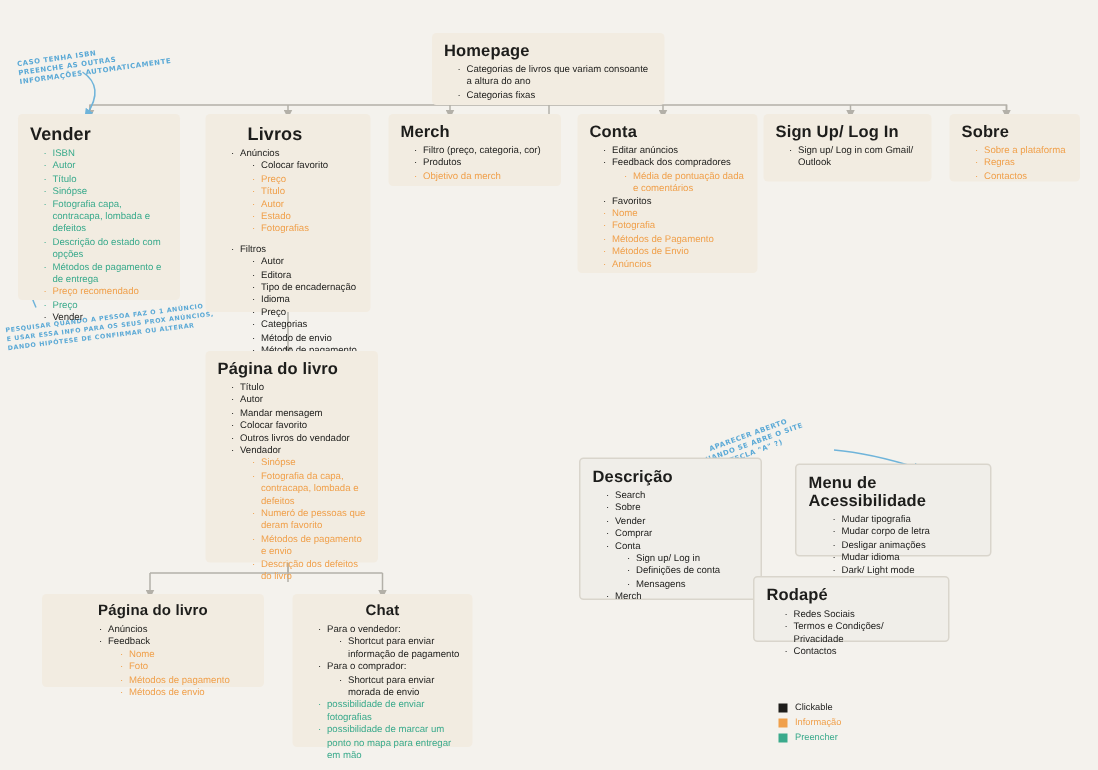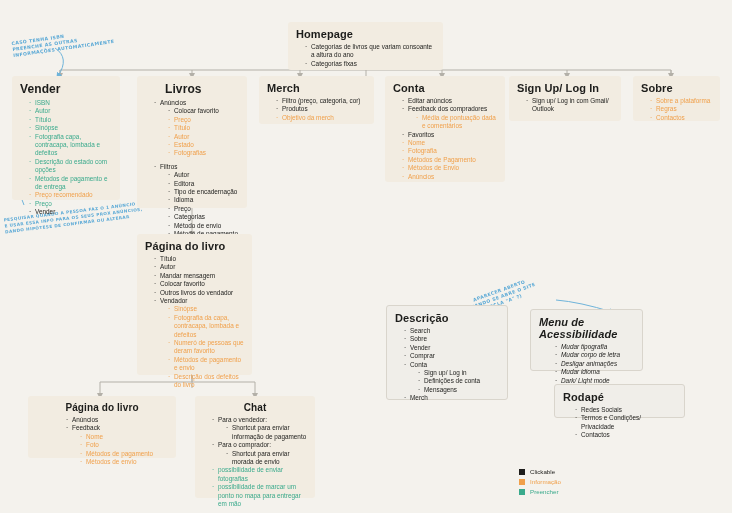--- a/index.html
+++ b/index.html
@@ -258,32 +258,32 @@
         <li class="c-black"><span class="bullet">·</span><span>Comprar</span></li>
         <li class="c-black"><span class="bullet">·</span><span>Conta</span><ul>
             <li class="c-black"><span class="bullet">·</span><span>Sign up/ Log in</span></li>
             <li class="c-black"><span class="bullet">·</span><span>Definições de conta</span></li>
             <li class="c-black"><span class="bullet">·</span><span>Mensagens</span></li>
           </ul></li>
         <li class="c-black"><span class="bullet">·</span><span>Merch</span></li>
       </ul>
   </div>
 
-  <div class="node plain" style="left:530px;top:309px;width:113px;height:62px;font-style:italic;">
+  <div class="node plain" style="left:530px;top:309px;width:131px;height:62px;">
     <h3 style="font-size:11px;">Menu de Acessibilidade</h3>
     <ul style="padding-left:16px;">
         <li class="c-black"><span class="bullet">·</span><span>Mudar tipografia</span></li>
         <li class="c-black"><span class="bullet">·</span><span>Mudar corpo de letra</span></li>
         <li class="c-black"><span class="bullet">·</span><span>Desligar animações</span></li>
         <li class="c-black"><span class="bullet">·</span><span>Mudar idioma</span></li>
         <li class="c-black"><span class="bullet">·</span><span>Dark/ Light mode</span></li>
       </ul>
   </div>
 
-  <div class="node plain" style="left:554px;top:384px;width:131px;height:34px;">
+  <div class="node plain" style="left:502px;top:384px;width:131px;height:44px;">
     <h3 style="font-size:11px;">Rodapé</h3>
     <ul style="padding-left:12px;">
         <li class="c-black"><span class="bullet">·</span><span>Redes Sociais</span></li>
         <li class="c-black"><span class="bullet">·</span><span>Termos e Condições/ Privacidade</span></li>
         <li class="c-black"><span class="bullet">·</span><span>Contactos</span></li>
       </ul>
   </div>
 
   <div class="legend" id="legend">
       <div class="row">

